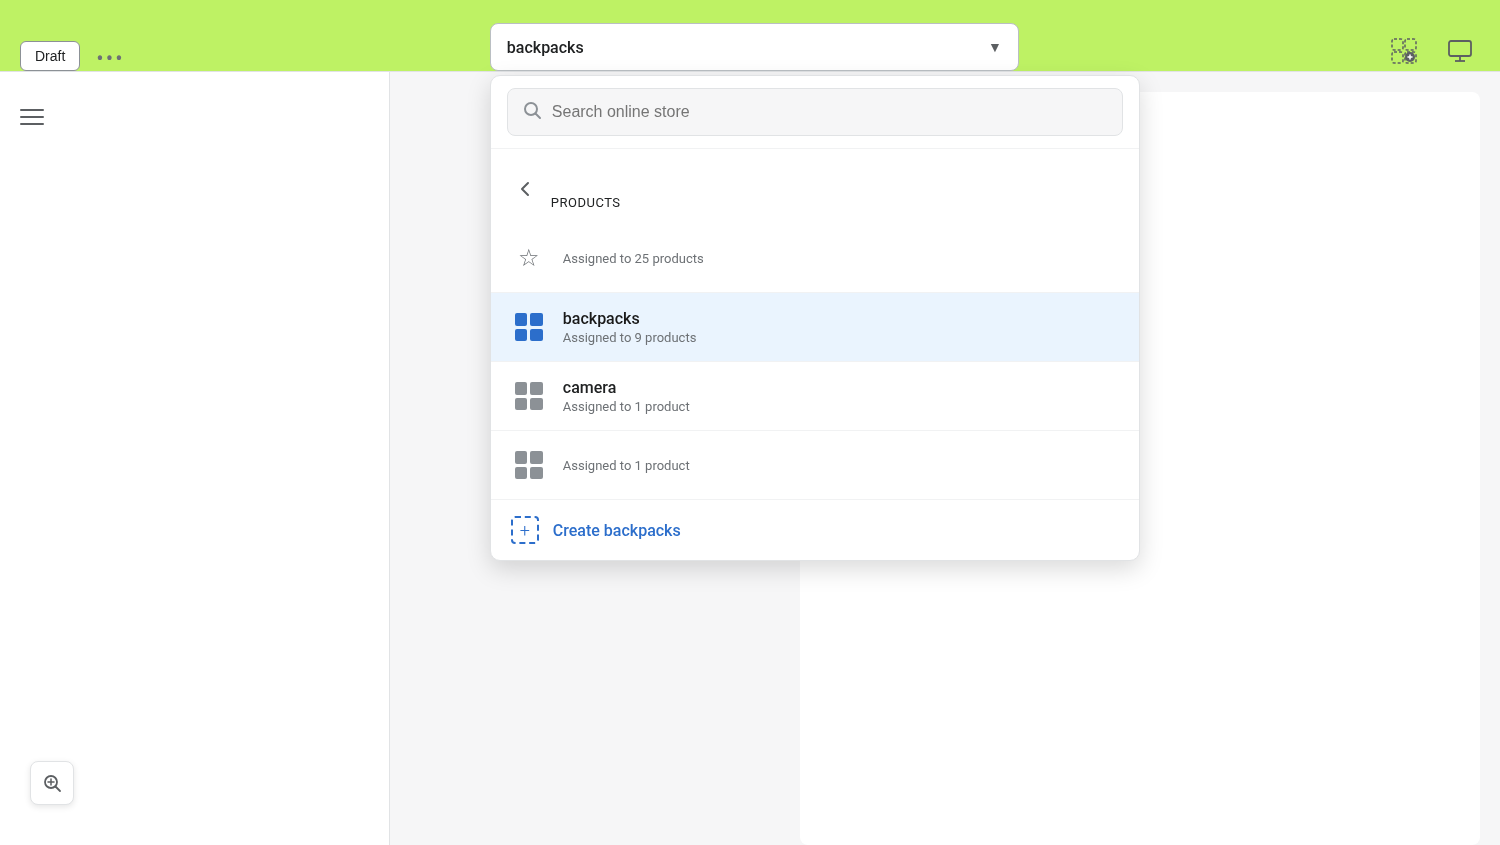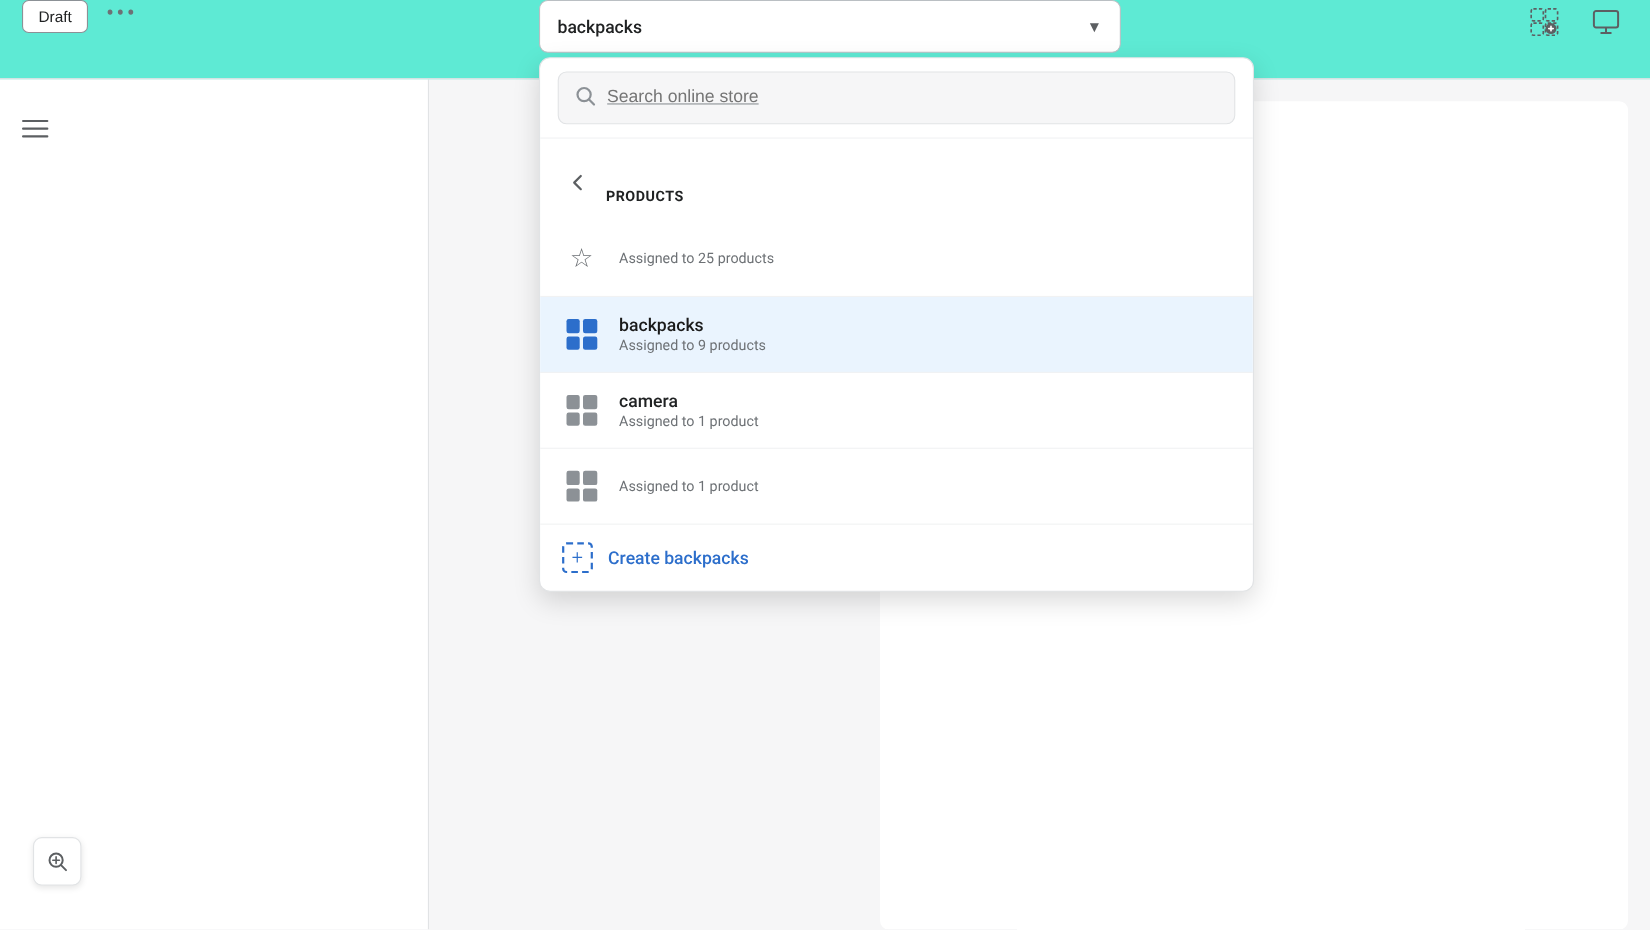--- a/index.html
+++ b/index.html
@@ -8,22 +8,22 @@
       background: #f6f6f7;
       width: 1500px;
       height: 845px;
       overflow: hidden;
       position: relative;
     }
 
     
     .top-bar {
       display: flex;
-      align-items: flex-start;
-      background: #5eead4;
+      align-items: flex-end;
+      background: #bef264;
       border-bottom: 1px solid #e1e3e5;
       padding: 0 20px;
       height: 72px;
       position: relative;
       z-index: 10;
     }
     .draft-badge {
       background: #fff;
       border: 1px solid #8c9196;
       border-radius: 6px;
@@ -100,21 +100,20 @@
       font-size: 20px;
       flex-shrink: 0;
     }
     .search-input {
       border: none;
       background: transparent;
       outline: none;
       font-size: 16px;
       color: #8c9196;
       width: 100%;
-      text-decoration: underline;
     }
 
     
     .section-header {
       display: flex;
       align-items: center;
       padding: 18px 20px 14px;
       gap: 12px;
     }
     .back-arrow {
@@ -122,21 +121,21 @@
       height: 28px;
       display: flex;
       align-items: center;
       justify-content: center;
       cursor: pointer;
       color: #5c5f62;
       font-size: 16px;
     }
     .section-title {
       font-size: 13px;
-      font-weight: 700;
+      font-weight: 400;
       color: #202223;
       letter-spacing: 0.5px;
       margin-top: 28px;
     }
 
     
     .dropdown-item {
       display: flex;
       align-items: center;
       padding: 16px 20px;

